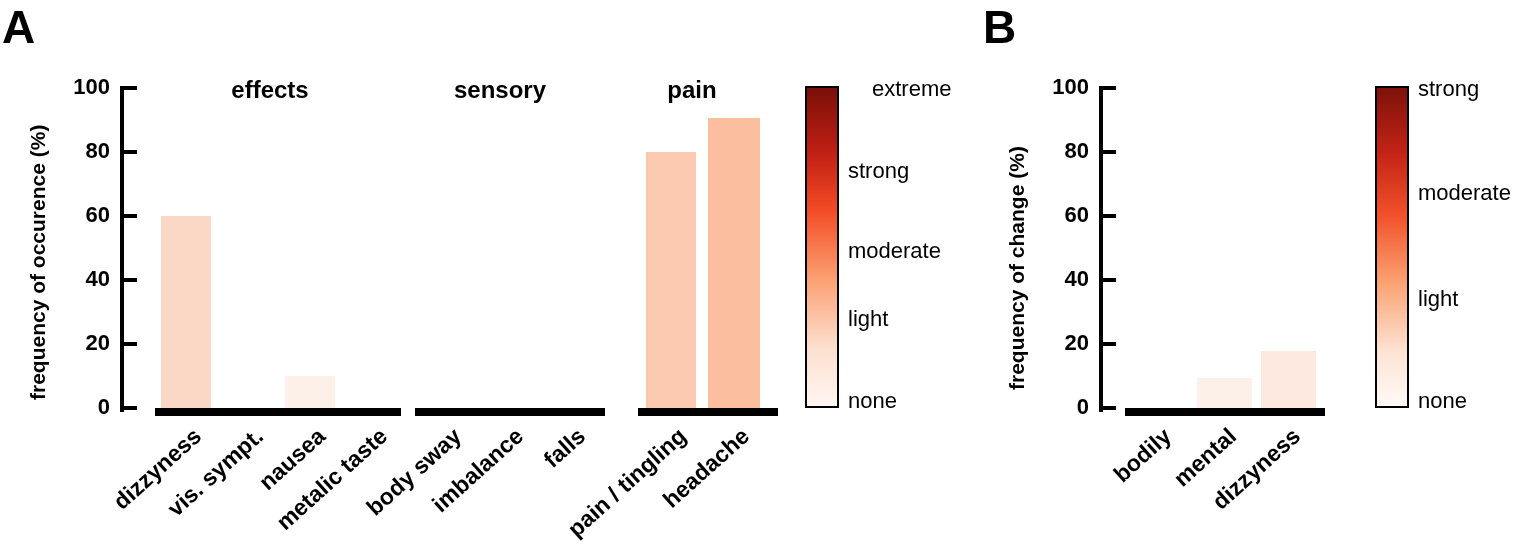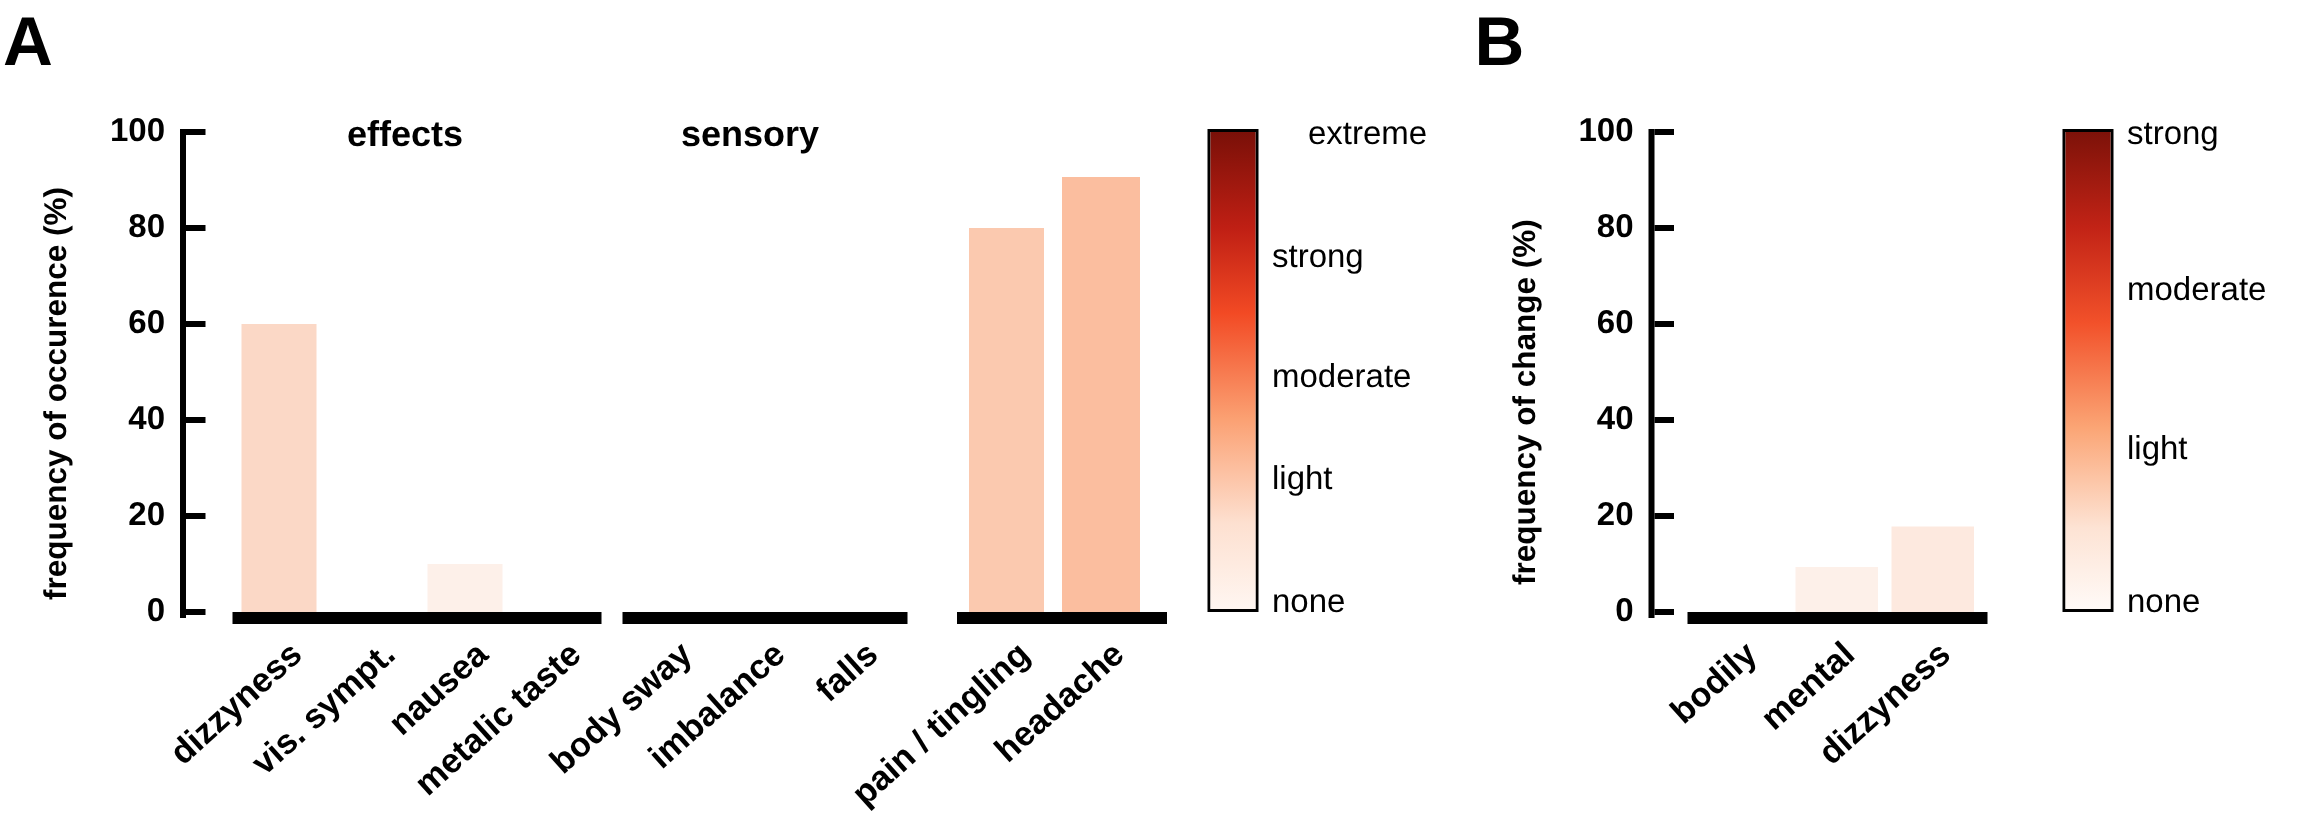--- a/index.html
+++ b/index.html
@@ -148,20 +148,21 @@
     <div class="y-axis-line" style="left:120px; top:86px; height:326px;"></div>
     <div class="y-tick" style="left:124px; top:86px;"></div>
     <div class="y-tick" style="left:124px; top:150px;"></div>
     <div class="y-tick" style="left:124px; top:214px;"></div>
     <div class="y-tick" style="left:124px; top:278px;"></div>
     <div class="y-tick" style="left:124px; top:342px;"></div>
     <div class="y-tick" style="left:124px; top:406px;"></div>
 
     <div class="group-header" style="left:170px; top:78px; width:200px;">effects</div>
     <div class="group-header" style="left:400px; top:78px; width:200px;">sensory</div>
+    <div class="group-header" style="left:612px; top:78px; width:160px;">pain</div>
 
     <div class="plot-area" style="left:155px; top:88px; width:238px; height:320px;">
       <div class="bar" style="left:6px;   width:50px; height:192px; background:#fbd8c6;"></div>
       <div class="bar" style="left:68px;  width:50px; height:0px;   background:#ffffff;"></div>
       <div class="bar" style="left:130px; width:50px; height:32px;  background:#fdf0e9;"></div>
       <div class="bar" style="left:192px; width:50px; height:0px;   background:#ffffff;"></div>
     </div>
     <div class="baseline" style="left:155px; top:408px; width:246px;"></div>
 
     <div class="plot-area" style="left:415px; top:88px; width:190px; height:320px;">

